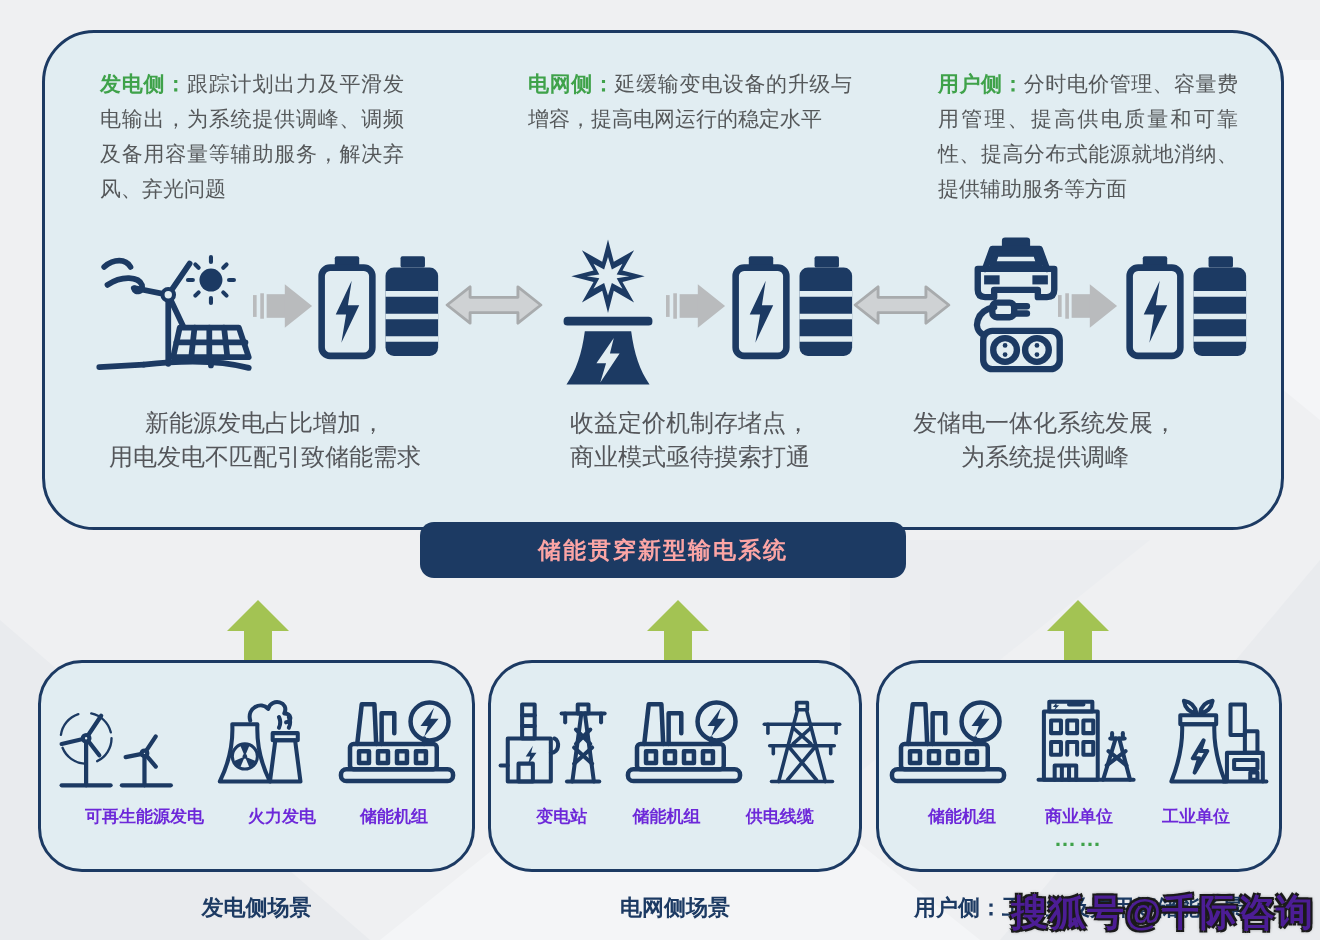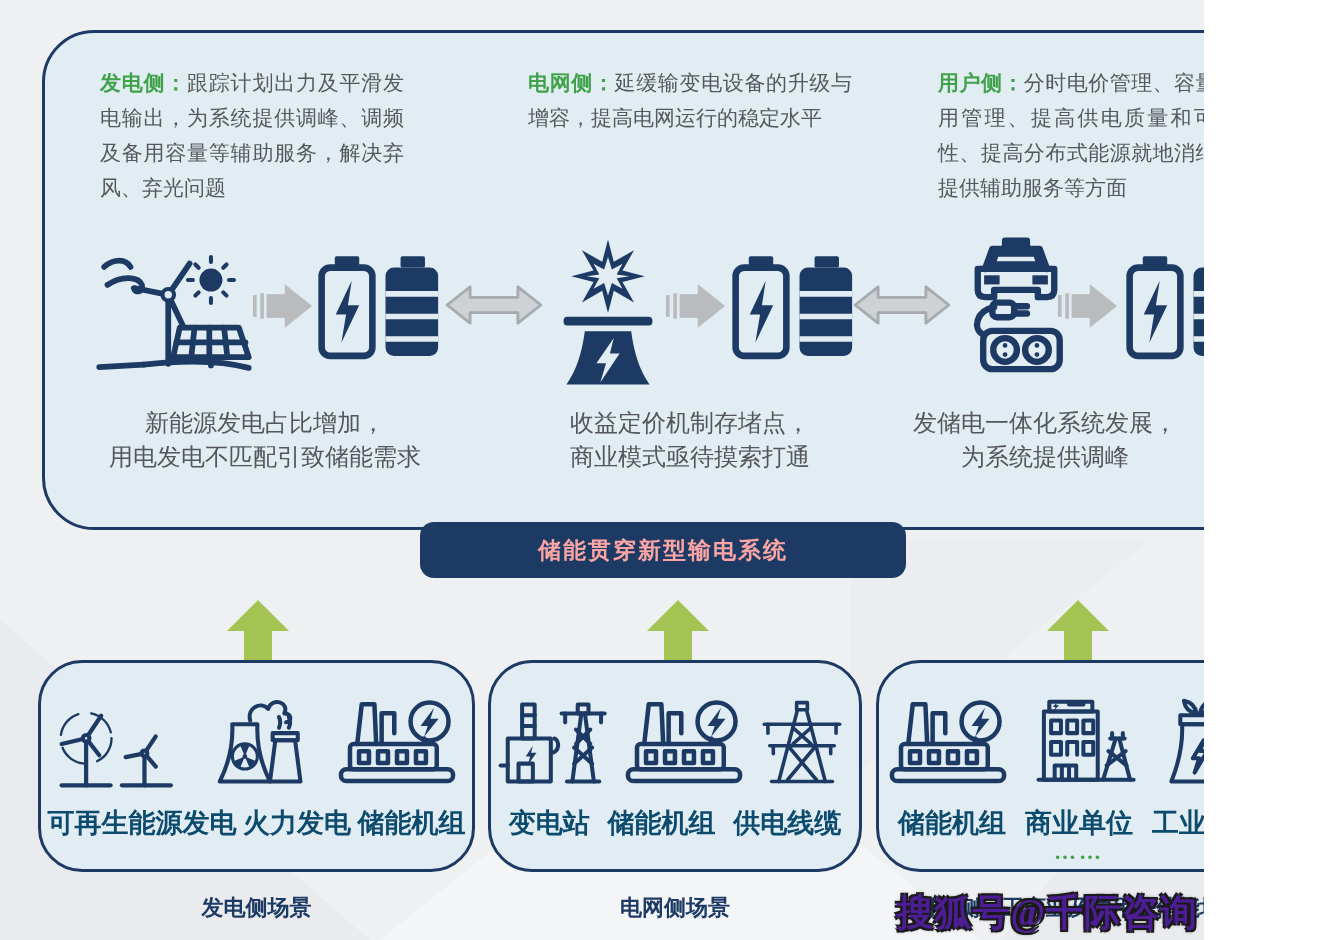--- a/index.html
+++ b/index.html
@@ -1,35 +1,35 @@
 <!DOCTYPE html>
 <html><head>
 <meta charset="utf-8">
 <style>
   html,body{margin:0;padding:0;}
-  .canvas{position:relative;width:1204px;height:940px;background:#eff0f2;overflow:hidden;
-          font-family:Liberation Serif, serif;}
+  .canvas{position:relative;width:1320px;height:940px;background:#eff0f2;overflow:hidden;
+          font-family:Liberation Sans, sans-serif;}
   .bg-deco{position:absolute;left:0;top:0;width:1320px;height:940px;}
   
   .panel{position:absolute;left:42px;top:30px;width:1236px;height:494px;
          background:#e1edf2;border:3px solid #1c3a63;border-radius:52px;}
   .sec-text{position:absolute;font-size:21px;line-height:35px;color:#55585a;text-align:justify;}
   .green{color:#3fa24a;font-weight:bold;}
   .icon-abs{position:absolute;}
   .cap{position:absolute;text-align:center;font-size:24px;line-height:34px;color:#54565a;}
   
   .banner{position:absolute;left:420px;top:522px;width:486px;height:56px;background:#1c3a63;
           border-radius:14px;color:#fca5a5;font-size:23px;font-weight:bold;letter-spacing:2px;
           display:flex;align-items:center;justify-content:center;}
   
   .box{position:absolute;top:660px;height:212px;background:#e1edf2;border:3px solid #1c3a63;
        border-radius:44px;box-sizing:border-box;}
   .box-icons{display:flex;justify-content:space-evenly;align-items:flex-end;margin-top:26px;height:102px;}
   .box-labels{display:flex;justify-content:space-evenly;margin-top:14px;
-              font-size:27px;font-weight:bold;color:#0c4a6e;}
+              font-size:17px;font-weight:bold;color:#6d28d9;}
   .box-ellipsis{text-align:center;font-size:22px;font-weight:bold;color:#3fa24a;
                 letter-spacing:3px;margin-top:0px;line-height:22px;}
   .box-cap{position:absolute;top:893px;text-align:center;font-size:22px;font-weight:bold;color:#1c3a63;}
   
   .watermark{position:absolute;right:6px;bottom:2px;font-size:37px;font-weight:bold;color:#4c1d95;
              text-shadow:-2px -2px 0 #1a1a1a,2px -2px 0 #1a1a1a,-2px 2px 0 #1a1a1a,2px 2px 0 #1a1a1a,0 0 4px #1a1a1a;
              letter-spacing:1px;}
   svg{display:block;}
 </style>
 </head>

